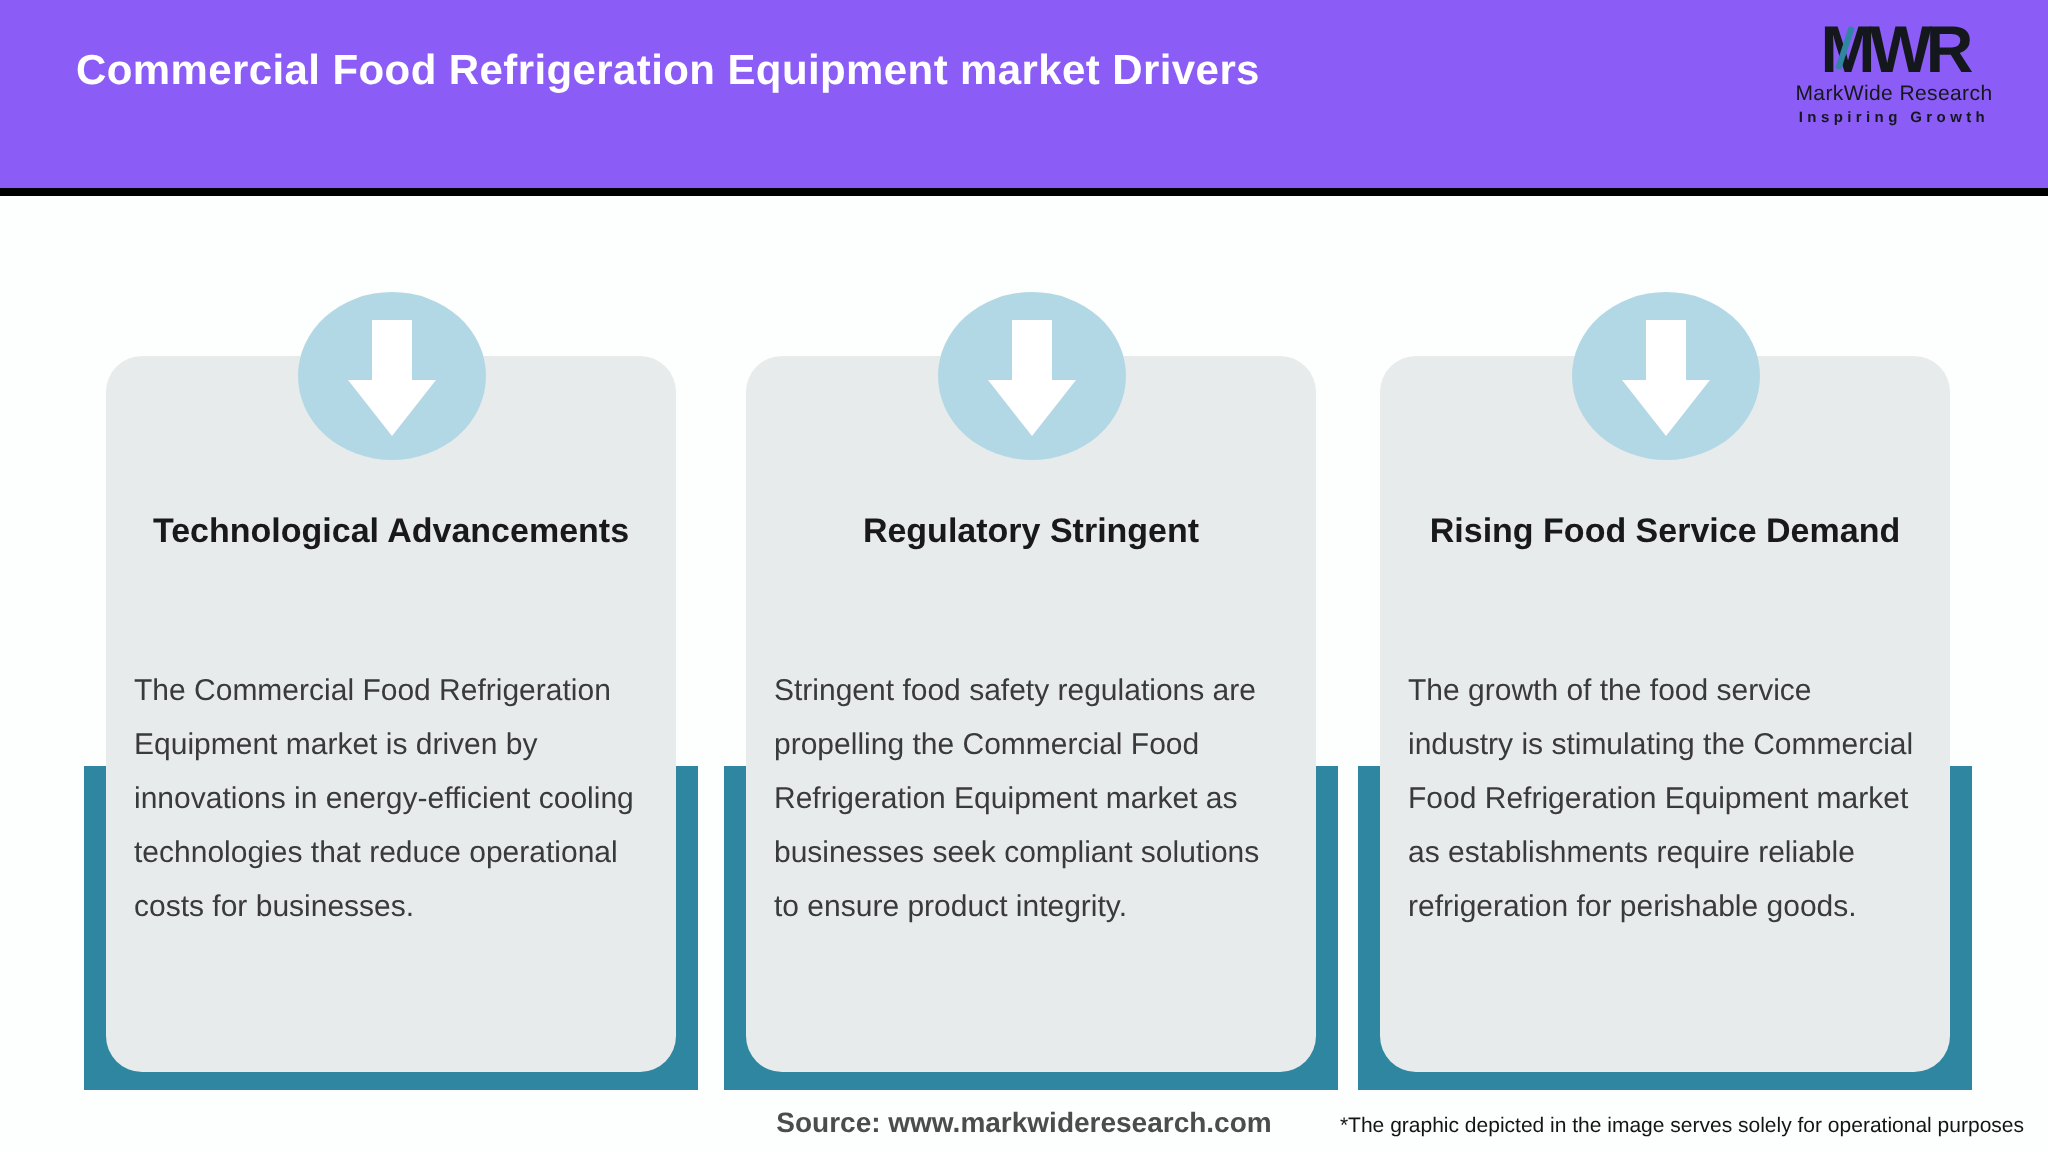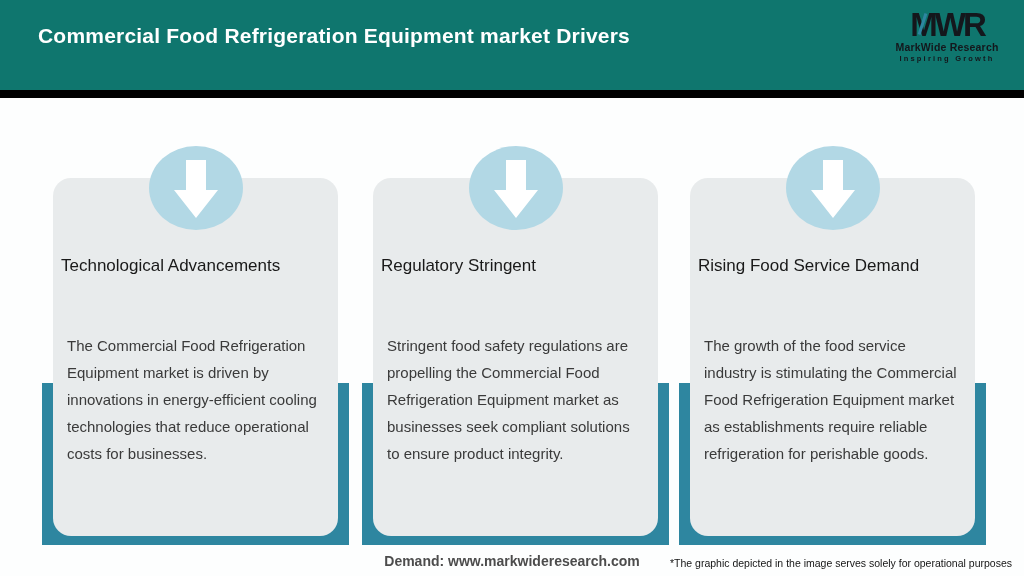--- a/index.html
+++ b/index.html
@@ -11,22 +11,22 @@
     background: #fdfefe;
     overflow: hidden;
     font-family: "Liberation Sans", sans-serif;
   }
 
   
   .header {
     position: absolute;
     left: 0; top: 0;
     width: 1024px; height: 98px;
-    background: #0f766e;
-    border-bottom: 8px solid #000000;
+    background: #8b5cf6;
+    border-bottom: 4px solid #000000;
   }
   .page-title {
     position: absolute;
     left: 38px; top: 24px;
     color: #ffffff;
     font-size: 21px;
     font-weight: bold;
     letter-spacing: 0.2px;
   }
   .logo {
@@ -47,21 +47,21 @@
   }
   .logo-slash {
     position: absolute;
     left: 34px; top: 5px;
     width: 3px; height: 22px;
     background: #2e86a0;
     transform: rotate(18deg);
   }
   .logo-name {
     font-size: 10.5px;
-    font-weight: bold;
+    font-weight: normal;
     letter-spacing: 0.2px;
     margin-top: 0px;
   }
   .logo-tagline {
     font-size: 7.5px;
     font-weight: bold;
     letter-spacing: 2.2px;
     margin-top: 1px;
   }
 
@@ -100,22 +100,23 @@
     border-radius: 50%;
     z-index: 2;
     display: flex;
     align-items: center;
     justify-content: center;
   }
   .icon-circle svg { display: block; margin-top: 2px; }
 
   .card-title {
     margin: 77px 8px 0;
+    text-align: center;
     font-size: 17px;
-    font-weight: normal;
+    font-weight: bold;
     color: #191919;
     line-height: 22px;
   }
   .card-body {
     margin: 55px 14px 17px;
     font-size: 15px;
     line-height: 27px;
     color: #3a3a3a;
   }
 
@@ -185,16 +186,16 @@
       <div class="card-title">Rising Food Service Demand</div>
       <div class="card-body">The growth of the food service industry is stimulating the Commercial Food Refrigeration Equipment market as establishments require reliable refrigeration for perishable goods.</div>
     </div>
     <div class="icon-circle">
       <svg width="44" height="58" viewBox="0 0 44 58" xmlns="http://www.w3.org/2000/svg">
         <path d="M12 0 L32 0 L32 30 L44 30 L22 58 L0 30 L12 30 Z" fill="#ffffff"></path>
       </svg>
     </div>
   </div>
 
-  <div class="source-text">Demand: www.markwideresearch.com</div>
+  <div class="source-text">Source: www.markwideresearch.com</div>
   <div class="disclaimer-text">*The graphic depicted in the image serves solely for operational purposes</div>
 
 </div>
 
 </body></html>

